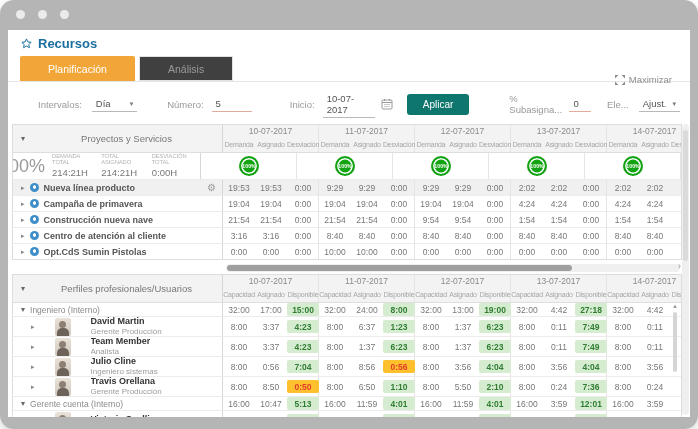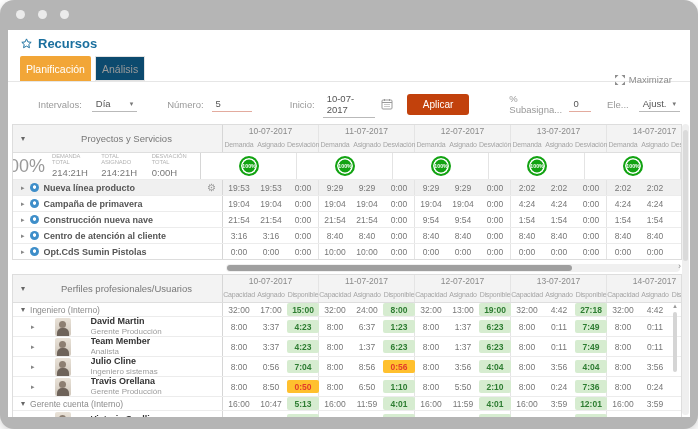--- a/index.html
+++ b/index.html
@@ -9,34 +9,34 @@
     border-radius:14px;box-shadow:0 3px 10px rgba(0,0,0,.18);}
   .dots{position:absolute;left:16px;top:10px;display:flex;gap:13px;}
   .dot{width:9px;height:9px;border-radius:50%;background:#ebebeb;}
   .card{position:absolute;left:8px;top:30px;right:8px;bottom:12px;background:#fff;overflow:hidden;}
 
   
   .titlebar{position:absolute;left:12px;top:6px;display:flex;align-items:center;gap:5px;}
   .titlebar h1{font-size:13px;color:#1a6f9e;margin:0;font-weight:bold;}
   .tabs{position:absolute;left:12px;top:26px;display:flex;}
   .tabline{position:absolute;left:0;right:0;top:51px;border-bottom:1px solid #e6e6e6;}
-  .tab{height:25px;padding:0 6px;display:flex;align-items:center;font-size:10.5px;}
+  .tab{height:25px;padding:0 28px;display:flex;align-items:center;font-size:10.5px;}
   .tab.active{background:#f2a637;color:#fff;border-radius:2px 2px 0 0;}
-  .tab.inactive{background:#0c4a6e;color:#9a9a9a;border:1px solid #e2e2e2;margin-left:4px;}
+  .tab.inactive{background:#404040;color:#9a9a9a;border:1px solid #e2e2e2;margin-left:4px;}
   .maxbtn{position:absolute;right:18px;top:44px;display:flex;align-items:center;gap:4px;
     font-size:9.5px;color:#8d8d8d;cursor:pointer;}
 
   
   .toolbar{position:absolute;left:10px;right:10px;top:62px;height:24px;display:flex;align-items:center;font-size:9.5px;}
   .tlabel{color:#999;}
   .tval{color:#555;border-bottom:1px solid #b9b9b9;padding:2px 4px;display:inline-flex;
     align-items:center;justify-content:space-between;}
   .tval.red{border-bottom-color:#e3ab9e;}
   .caret{font-size:7px;color:#777;margin-left:6px;}
-  .applybtn{background:#c2410c;color:#fff;border:none;border-radius:3px;font-size:10px;
+  .applybtn{background:#0f766e;color:#fff;border:none;border-radius:3px;font-size:10px;
     padding:5px 16px;font-family:inherit;cursor:pointer;}
 
   
   .tbl{position:absolute;left:4px;right:8px;overflow:hidden;border:1px solid #ddd;background:#fff;}
   .trow{display:flex;align-items:stretch;border-bottom:1px solid #ececec;background:#fff;}
   .lcell{flex:0 0 210px;width:210px;border-right:1px solid #d6d6d6;display:flex;align-items:center;}
   .dgroup{flex:0 0 96px;width:96px;display:flex;border-right:1px solid #e4e4e4;}
   .cell{flex:0 0 32px;width:32px;display:flex;align-items:center;justify-content:center;
     font-size:8.5px;color:#777;}
   .hrow{background:#f3f3f3;border-bottom:1px solid #dedede;}

